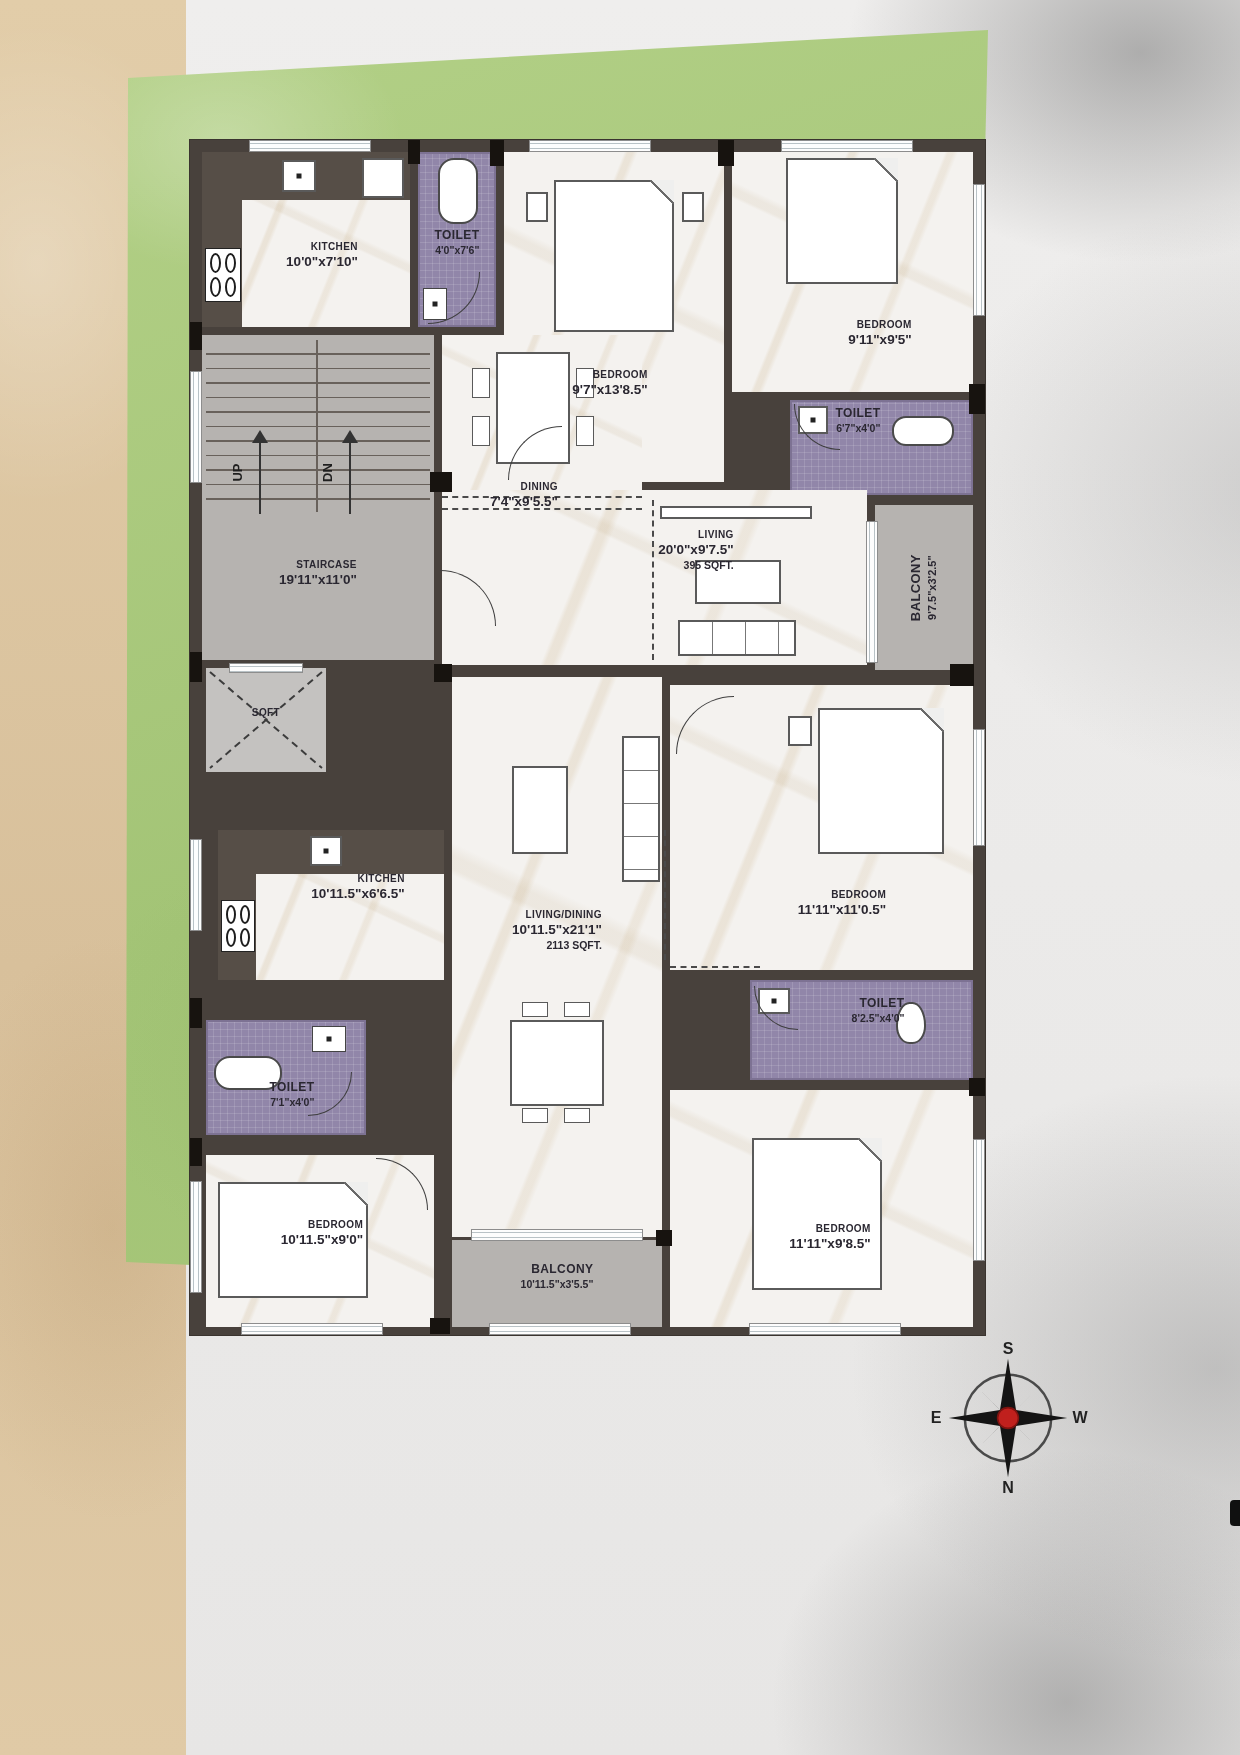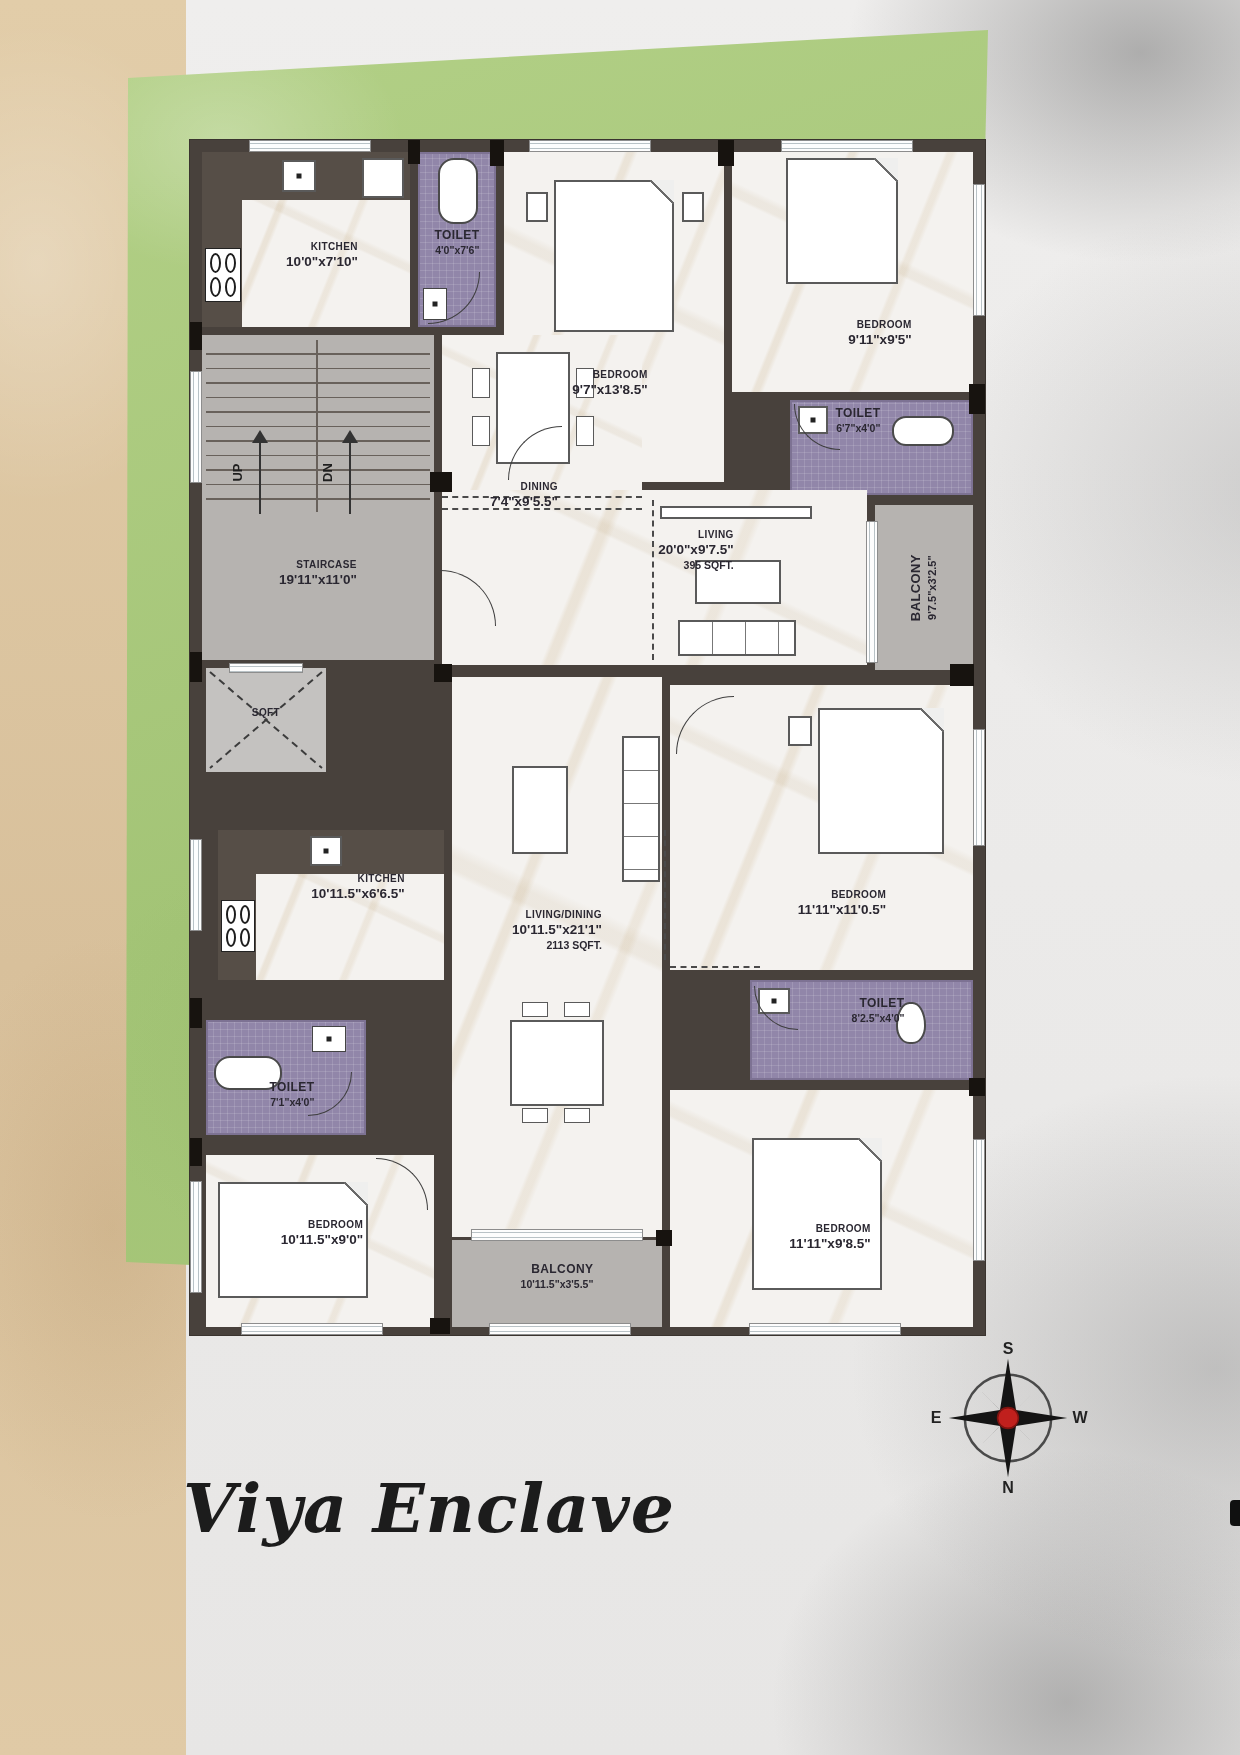--- a/index.html
+++ b/index.html
@@ -323,21 +323,20 @@
     <div class="lbl sm" style="left:367px;top:1122px;">
       <span class="rname">BALCONY</span>
       <span class="rdims">10'11.5"x3'5.5"</span>
     </div>
     <div class="lbl" style="left:640px;top:1082px;">
       <span class="rname">BEDROOM</span>
       <span class="rdims">11'11"x9'8.5"</span>
     </div>
   </div>
 
-  <div class="project">Viya Enclave</div>
   <div class="edge-mark"></div>
 
   <div class="compass">
     <svg viewBox="0 0 100 100" width="160" height="160">
       <circle cx="50" cy="50" r="27" fill="none" stroke="#4a4a4a" stroke-width="1.6"></circle>
       <path d="M50 13 L55 45 L50 50 L45 45 Z" fill="#141414"></path>
       <path d="M50 87 L55 55 L50 50 L45 55 Z" fill="#141414"></path>
       <path d="M13 50 L45 45 L50 50 L45 55 Z" fill="#141414"></path>
       <path d="M87 50 L55 45 L50 50 L55 55 Z" fill="#141414"></path>
       <path d="M68 32 L54 46 L50 50 L58 42 Z" fill="#3a3a3a"></path>

